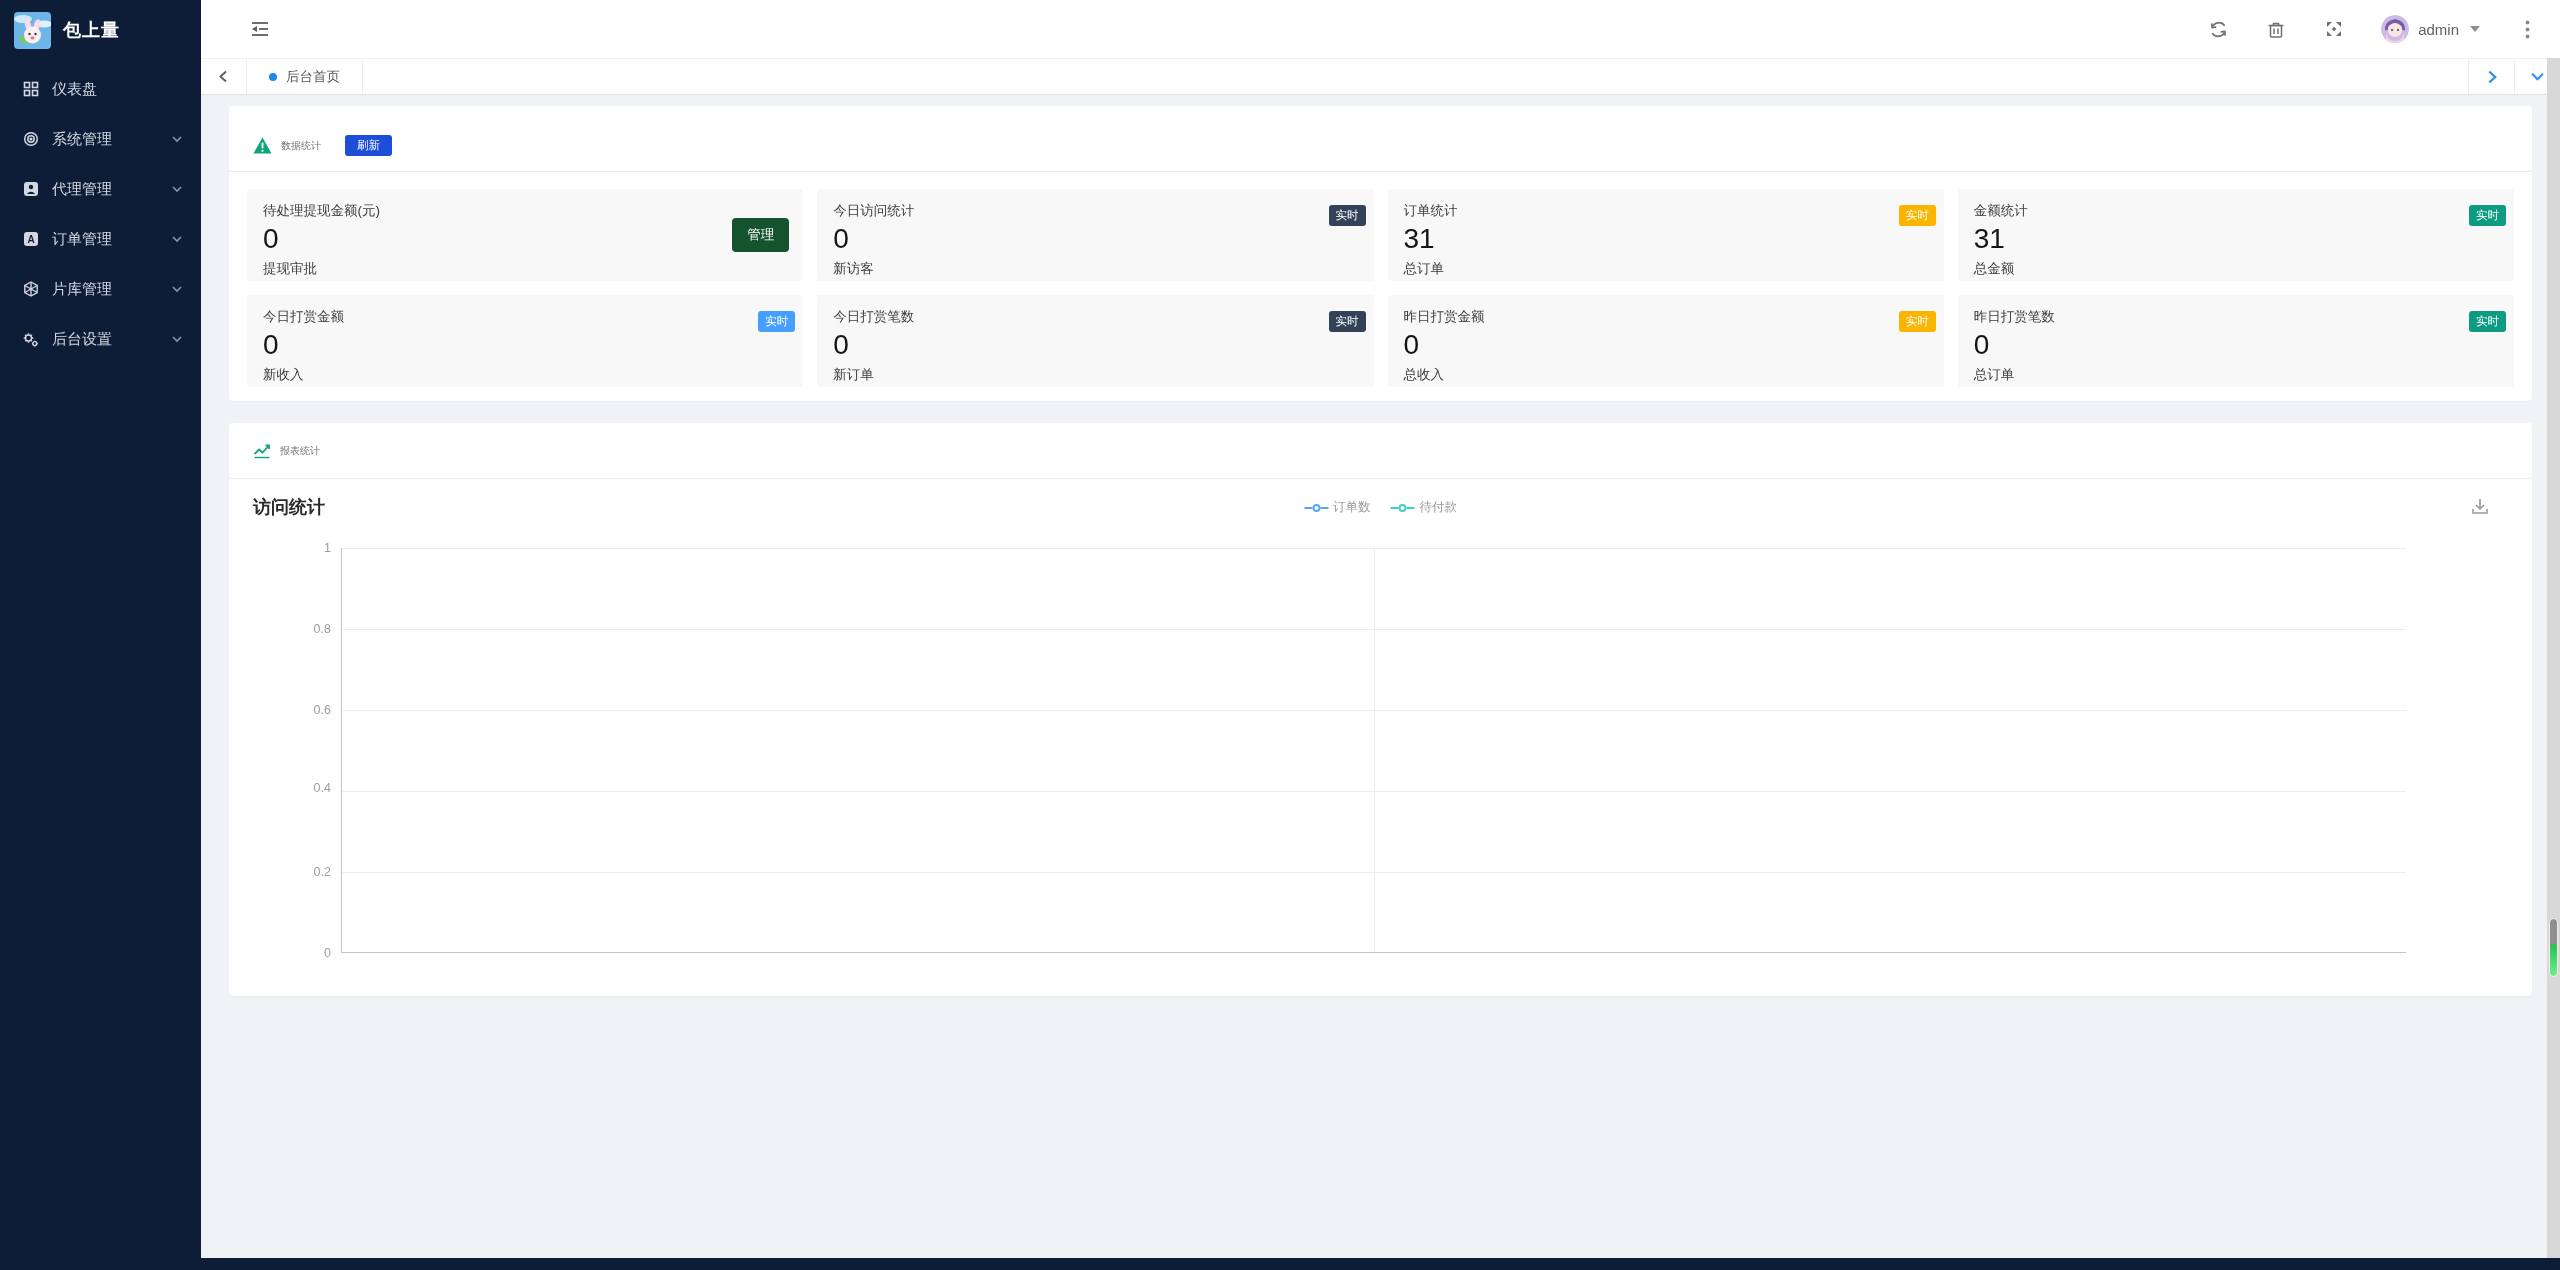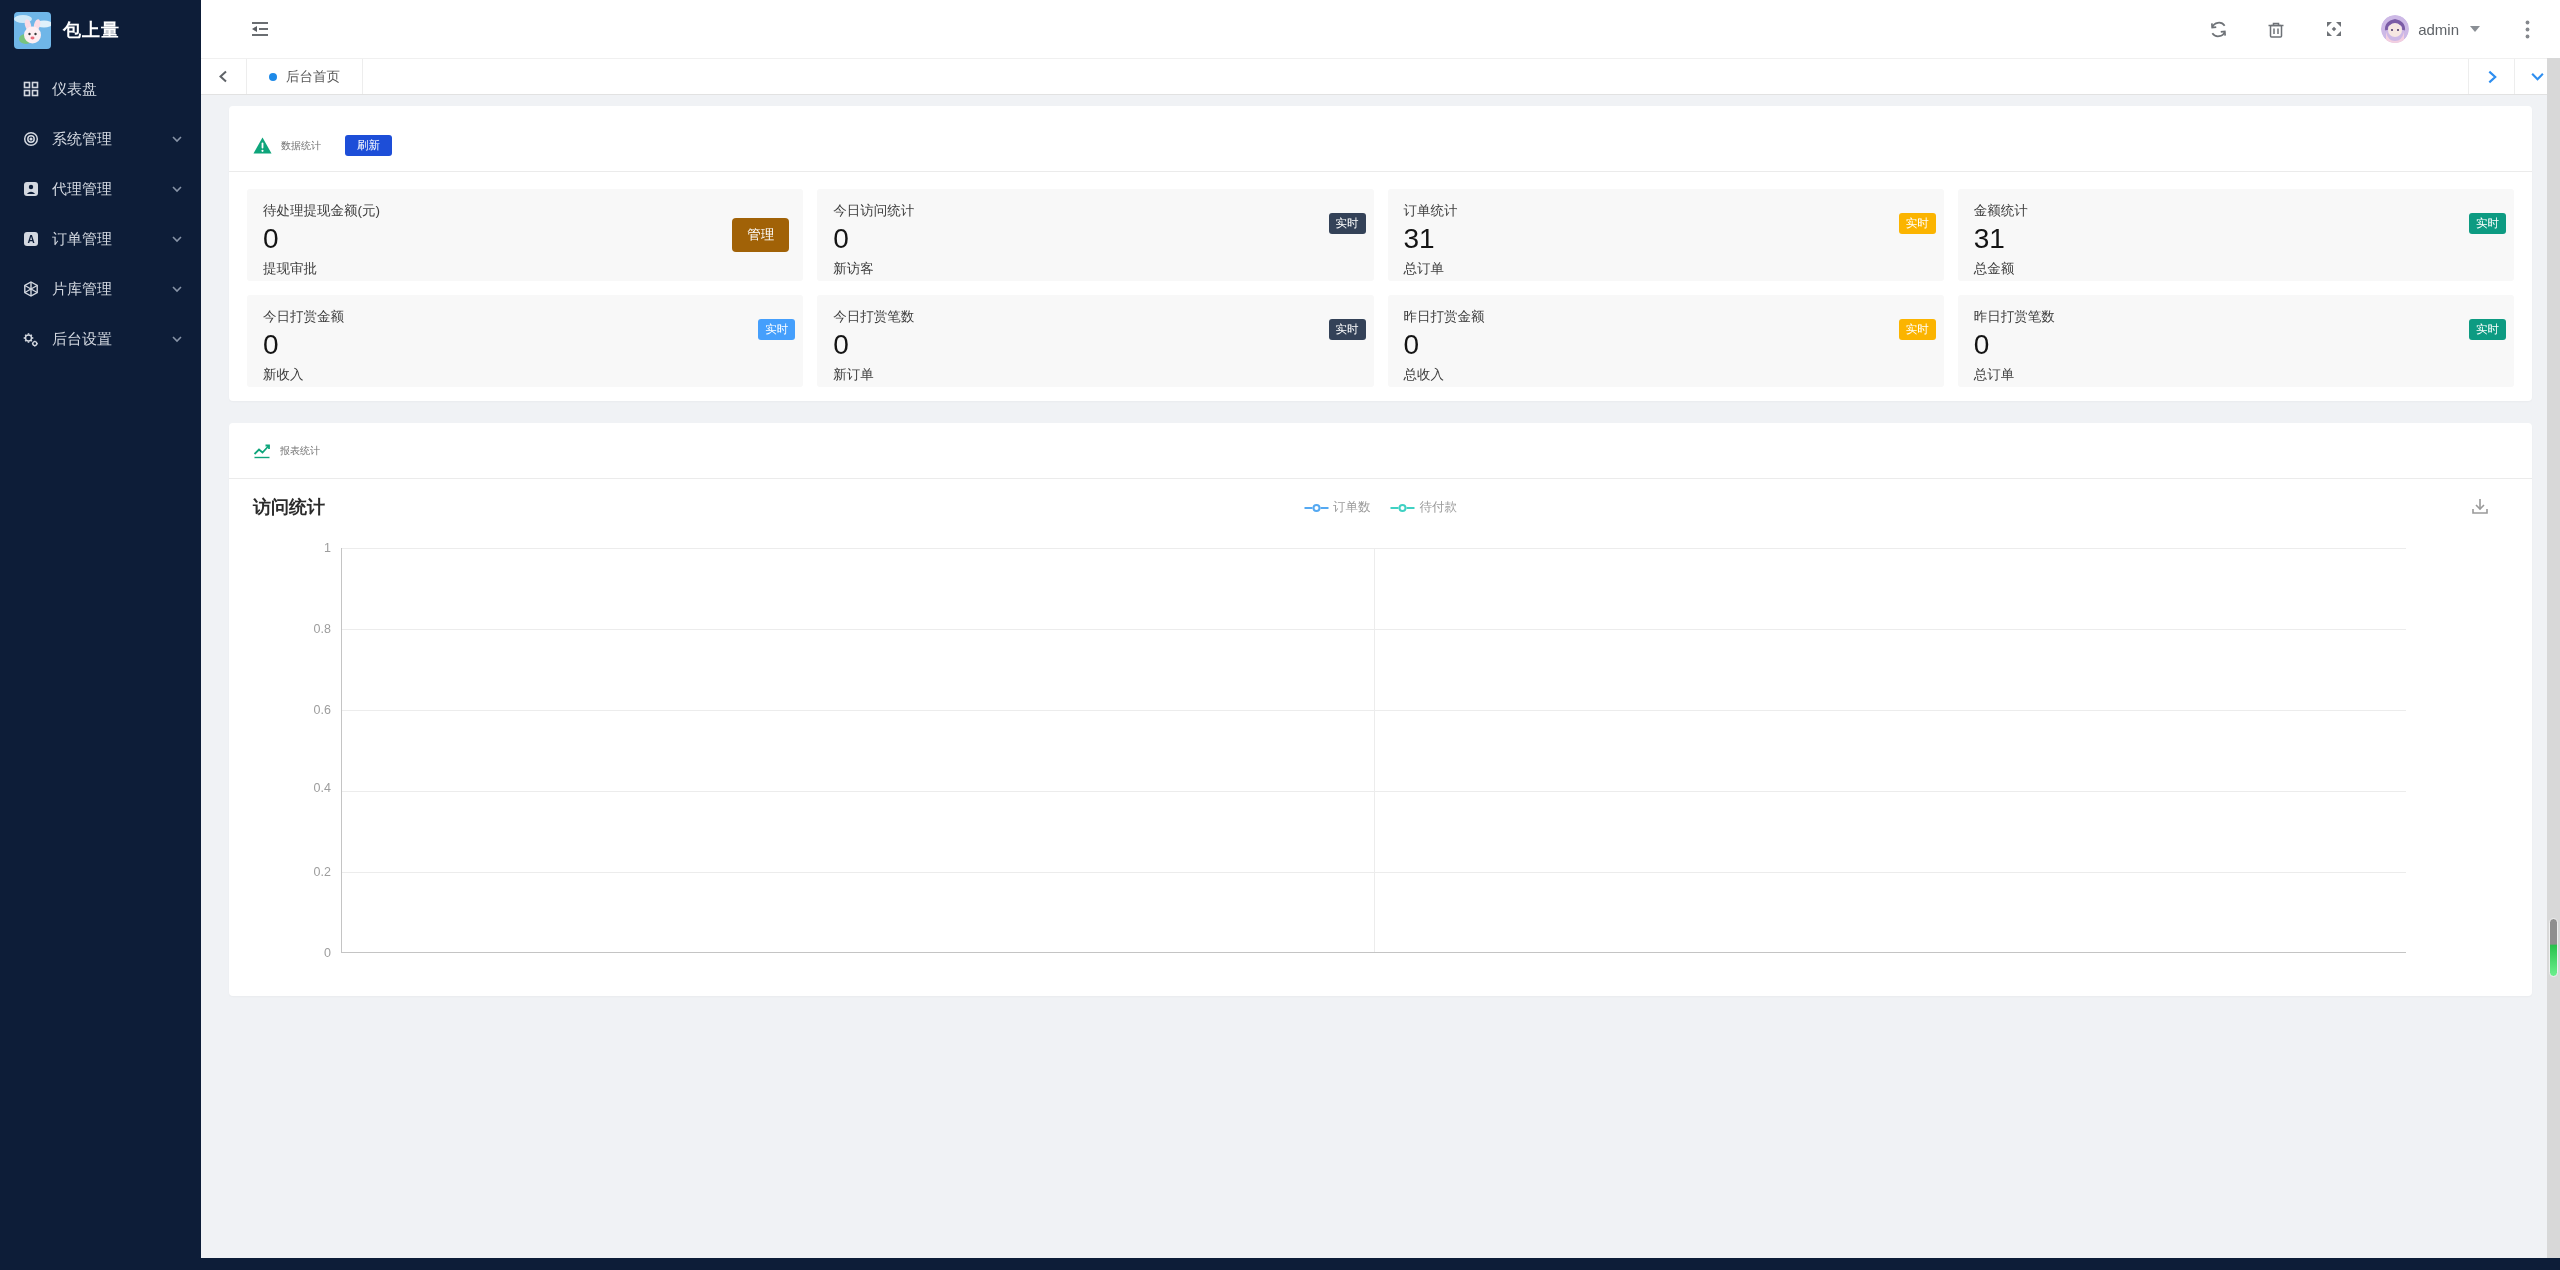--- a/index.html
+++ b/index.html
@@ -43,21 +43,21 @@
   .card-head.tall { height:66px; padding-top:14px; }
   .card-head.slim { height:56px; }
   .sect-title { font-size:10px; color:#737373; }
   .refresh-badge { background:#1d4ed8; color:#fff; font-size:11.5px; padding:3px 12px; border-radius:3px; margin-left:15px; cursor:pointer; }
 
   .stat-grid { display:grid; grid-template-columns:repeat(4,1fr); gap:14px; padding:17px 18px 14px 18px; }
   .stat-box { position:relative; background:#f8f8f8; border-radius:3px; height:92px; padding:13px 16px; }
   .stat-label { font-size:13.5px; color:#3d3d3d; }
   .stat-value { font-size:28px; color:#141414; margin:3px 0 5px 0; }
   .stat-sub { font-size:13.5px; color:#3d3d3d; }
-  .stat-badge { position:absolute; top:24px; right:8px; color:#fff; font-size:11.5px; padding:3px 7px; border-radius:3px; }
+  .stat-badge { position:absolute; top:16px; right:8px; color:#fff; font-size:11.5px; padding:3px 7px; border-radius:3px; }
   .manage-btn { position:absolute; right:14px; top:50%; transform:translateY(-50%); background:#0ea57b; color:#fff; font-size:13.5px; padding:8px 15px; border-radius:4px; border:none; cursor:pointer; }
 
   .chart-card { margin-top:22px; height:573px; position:relative; }
   .chart-title-row { position:relative; height:56px; }
   .chart-title { position:absolute; left:24px; top:16px; font-size:18px; font-weight:bold; color:#2b2b2b; }
   .legend { position:absolute; left:50%; transform:translateX(-50%); top:20px; display:flex; gap:20px; }
   .legend-item { display:flex; align-items:center; gap:5px; cursor:pointer; }
   .lg-marker { display:flex; align-items:center; }
   .lg-line { width:8px; height:2px; }
   .lg-circle { width:8px; height:8px; border:2px solid; border-radius:50%; background:#fff; }
@@ -306,21 +306,21 @@
           </span>
           <span class="sect-title">数据统计</span>
           <span class="refresh-badge">刷新</span>
         </div>
 
         <div class="stat-grid">
           <div class="stat-box">
             <div class="stat-label">待处理提现金额(元)</div>
             <div class="stat-value">0</div>
             <div class="stat-sub">提现审批</div>
-            <button class="manage-btn" style="background: #a16207;">管理</button>
+            <button class="manage-btn" style="background: #14532d;">管理</button>
           </div>
           <div class="stat-box">
             <div class="stat-label">今日访问统计</div>
             <div class="stat-value">0</div>
             <div class="stat-sub">新访客</div>
             <span class="stat-badge" style="background: rgb(52, 66, 88);">实时</span>
           </div>
           <div class="stat-box">
             <div class="stat-label">订单统计</div>
             <div class="stat-value">31</div>

